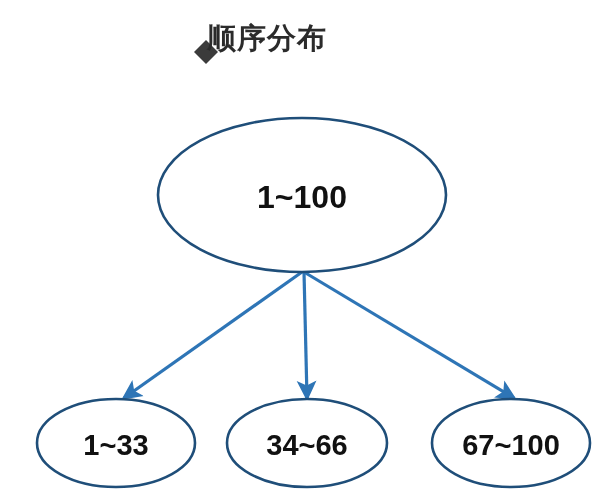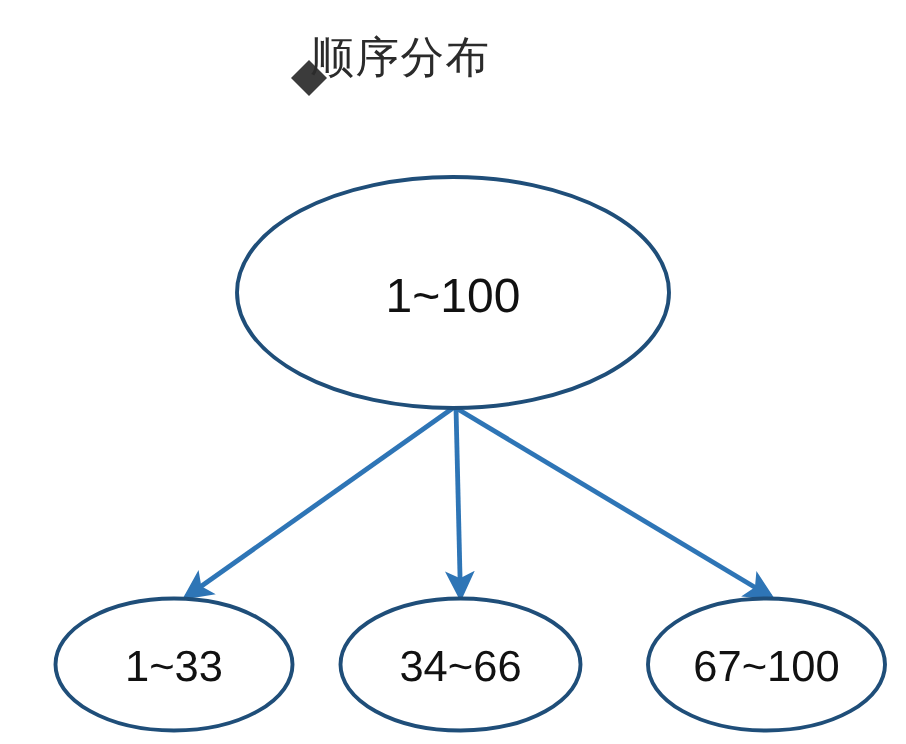--- a/index.html
+++ b/index.html
@@ -14,20 +14,21 @@
     overflow: hidden;
     font-family: "Liberation Sans", "DejaVu Sans", sans-serif;
   }
 
   #diagram-canvas {
     position: absolute;
     left: 0;
     top: 0;
     width: 492px;
     height: 496px;
+    font-weight: bold;
   }
 
   
   .title-row {
     position: absolute;
     left: 193px;
     top: 24px;
     display: flex;
     align-items: center;
     gap: 14px;

